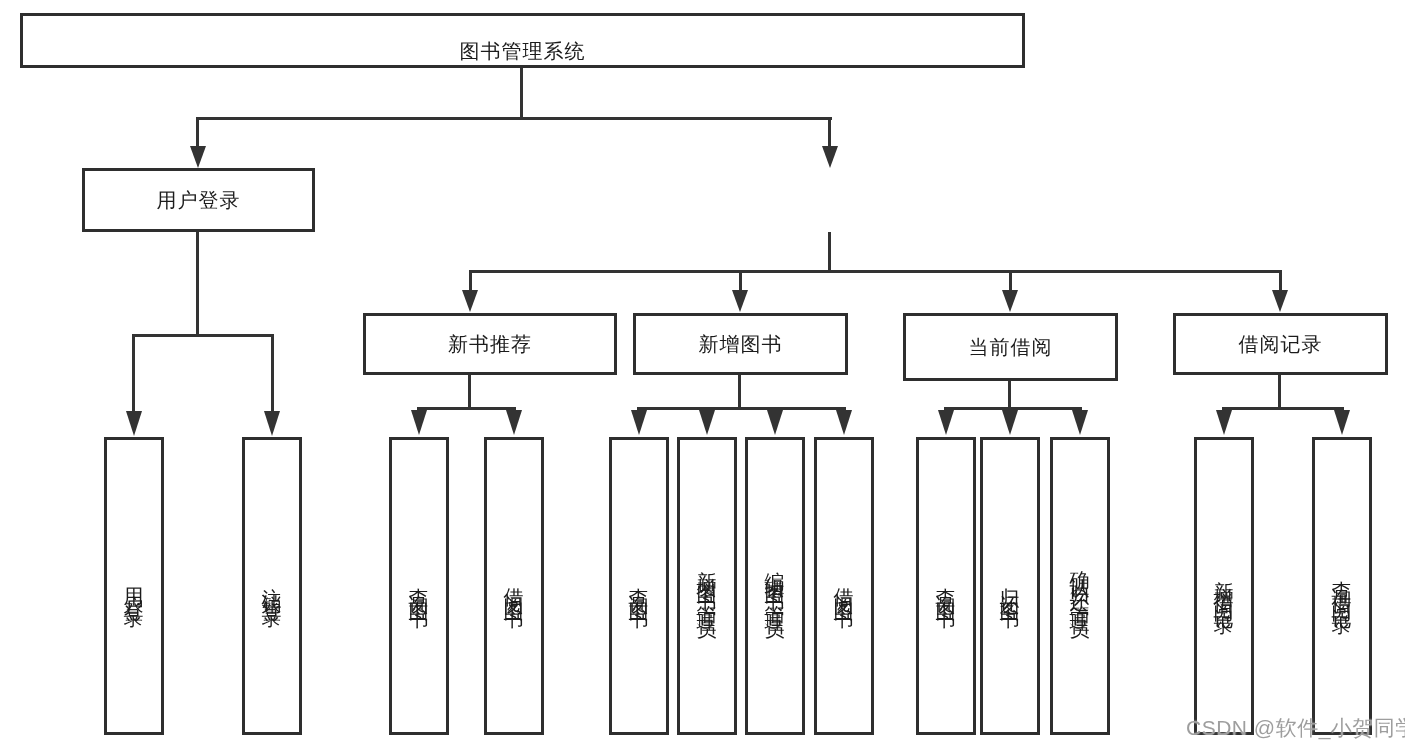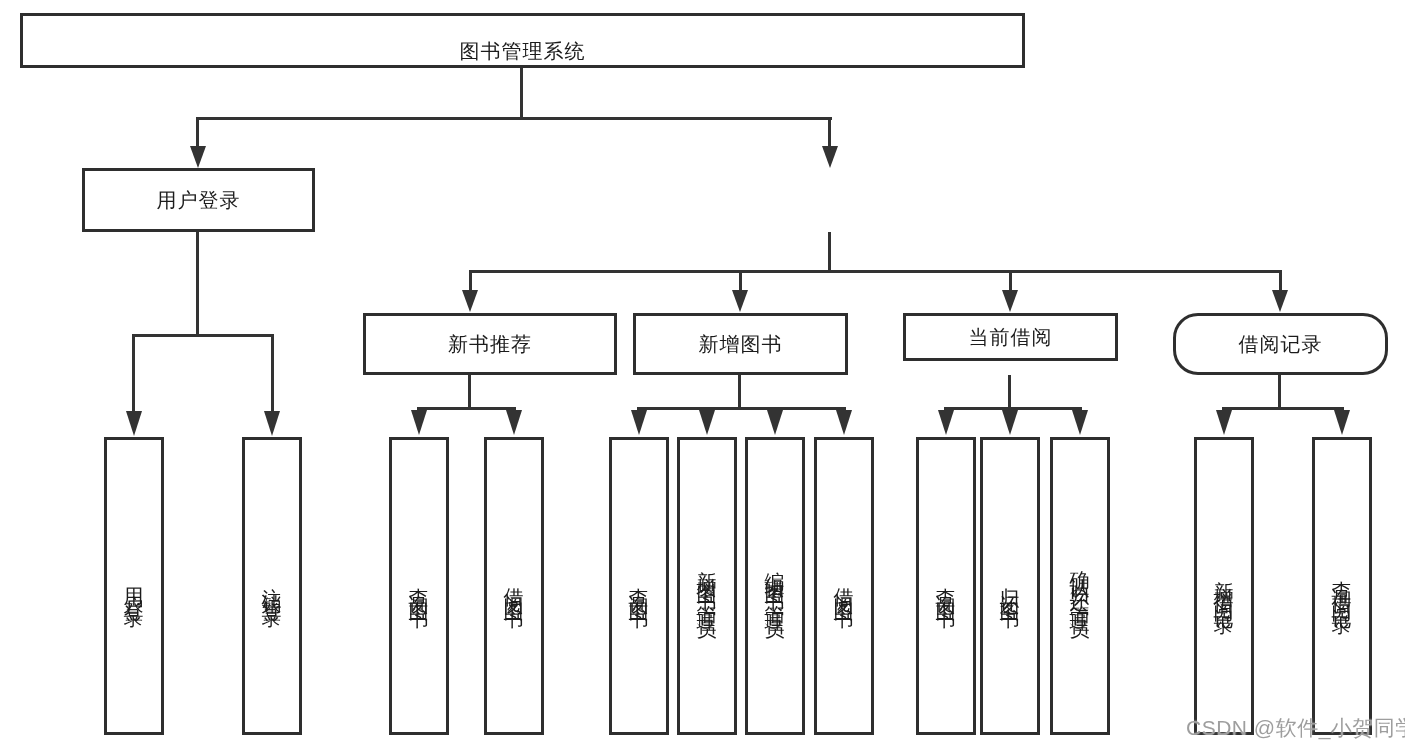--- a/index.html
+++ b/index.html
@@ -41,24 +41,24 @@
   <div class="box" style="left:82px;top:168px;width:233px;height:64px;">
     <span>用户登录</span>
   </div>
 
   <div class="box" style="left:363px;top:313px;width:254px;height:62px;">
     <span>新书推荐</span>
   </div>
   <div class="box" style="left:633px;top:313px;width:215px;height:62px;">
     <span>新增图书</span>
   </div>
-  <div class="box" style="left:903px;top:313px;width:215px;height:48px;">
+  <div class="box" style="left:903px;top:313px;width:215px;height:68px;">
     <span>当前借阅</span>
   </div>
-  <div class="box" style="left:1173px;top:313px;width:215px;height:62px;border-radius:25px;">
+  <div class="box" style="left:1173px;top:313px;width:215px;height:62px;">
     <span>借阅记录</span>
   </div>
 
   <div class="box vert" style="left:104px;top:437px;width:60px;height:298px;">
     <span>用户登录</span>
   </div>
   <div class="box vert" style="left:242px;top:437px;width:60px;height:298px;">
     <span>注销登录</span>
   </div>
 

